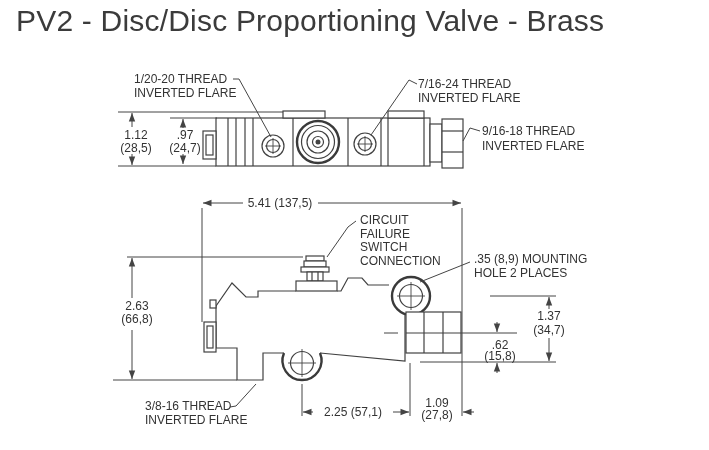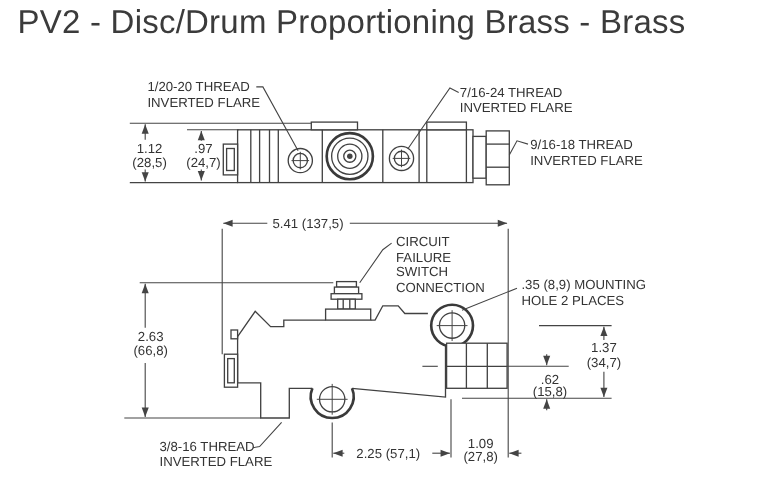--- a/index.html
+++ b/index.html
@@ -13,21 +13,21 @@
   .ln{stroke:#414141;stroke-width:1.2;fill:none;}
   .thick{stroke:#3a3a3a;stroke-width:2.4;fill:none;}
   .thin{stroke:#444444;stroke-width:0.9;fill:none;}
   .dim{stroke:#444444;stroke-width:1;fill:none;}
   .fillw{fill:#ffffff;}
 </style>
 </head>
 <body>
 
 <div class="stage">
-  <div class="page-title">PV2 - Disc/Drum Proportioning Brass - Brass</div>
+  <div class="page-title">PV2 - Disc/Disc Proportioning Valve - Brass</div>
 
   <svg width="709" height="450" viewBox="0 0 709 450">
     <defs>
       <marker id="arw" markerUnits="userSpaceOnUse" markerWidth="10" markerHeight="8" refX="9" refY="4" orient="auto">
         <path d="M0.5,0.8 L9,4 L0.5,7.2 Z" fill="#444444"></path>
       </marker>
     </defs>
 
     <g>
 

